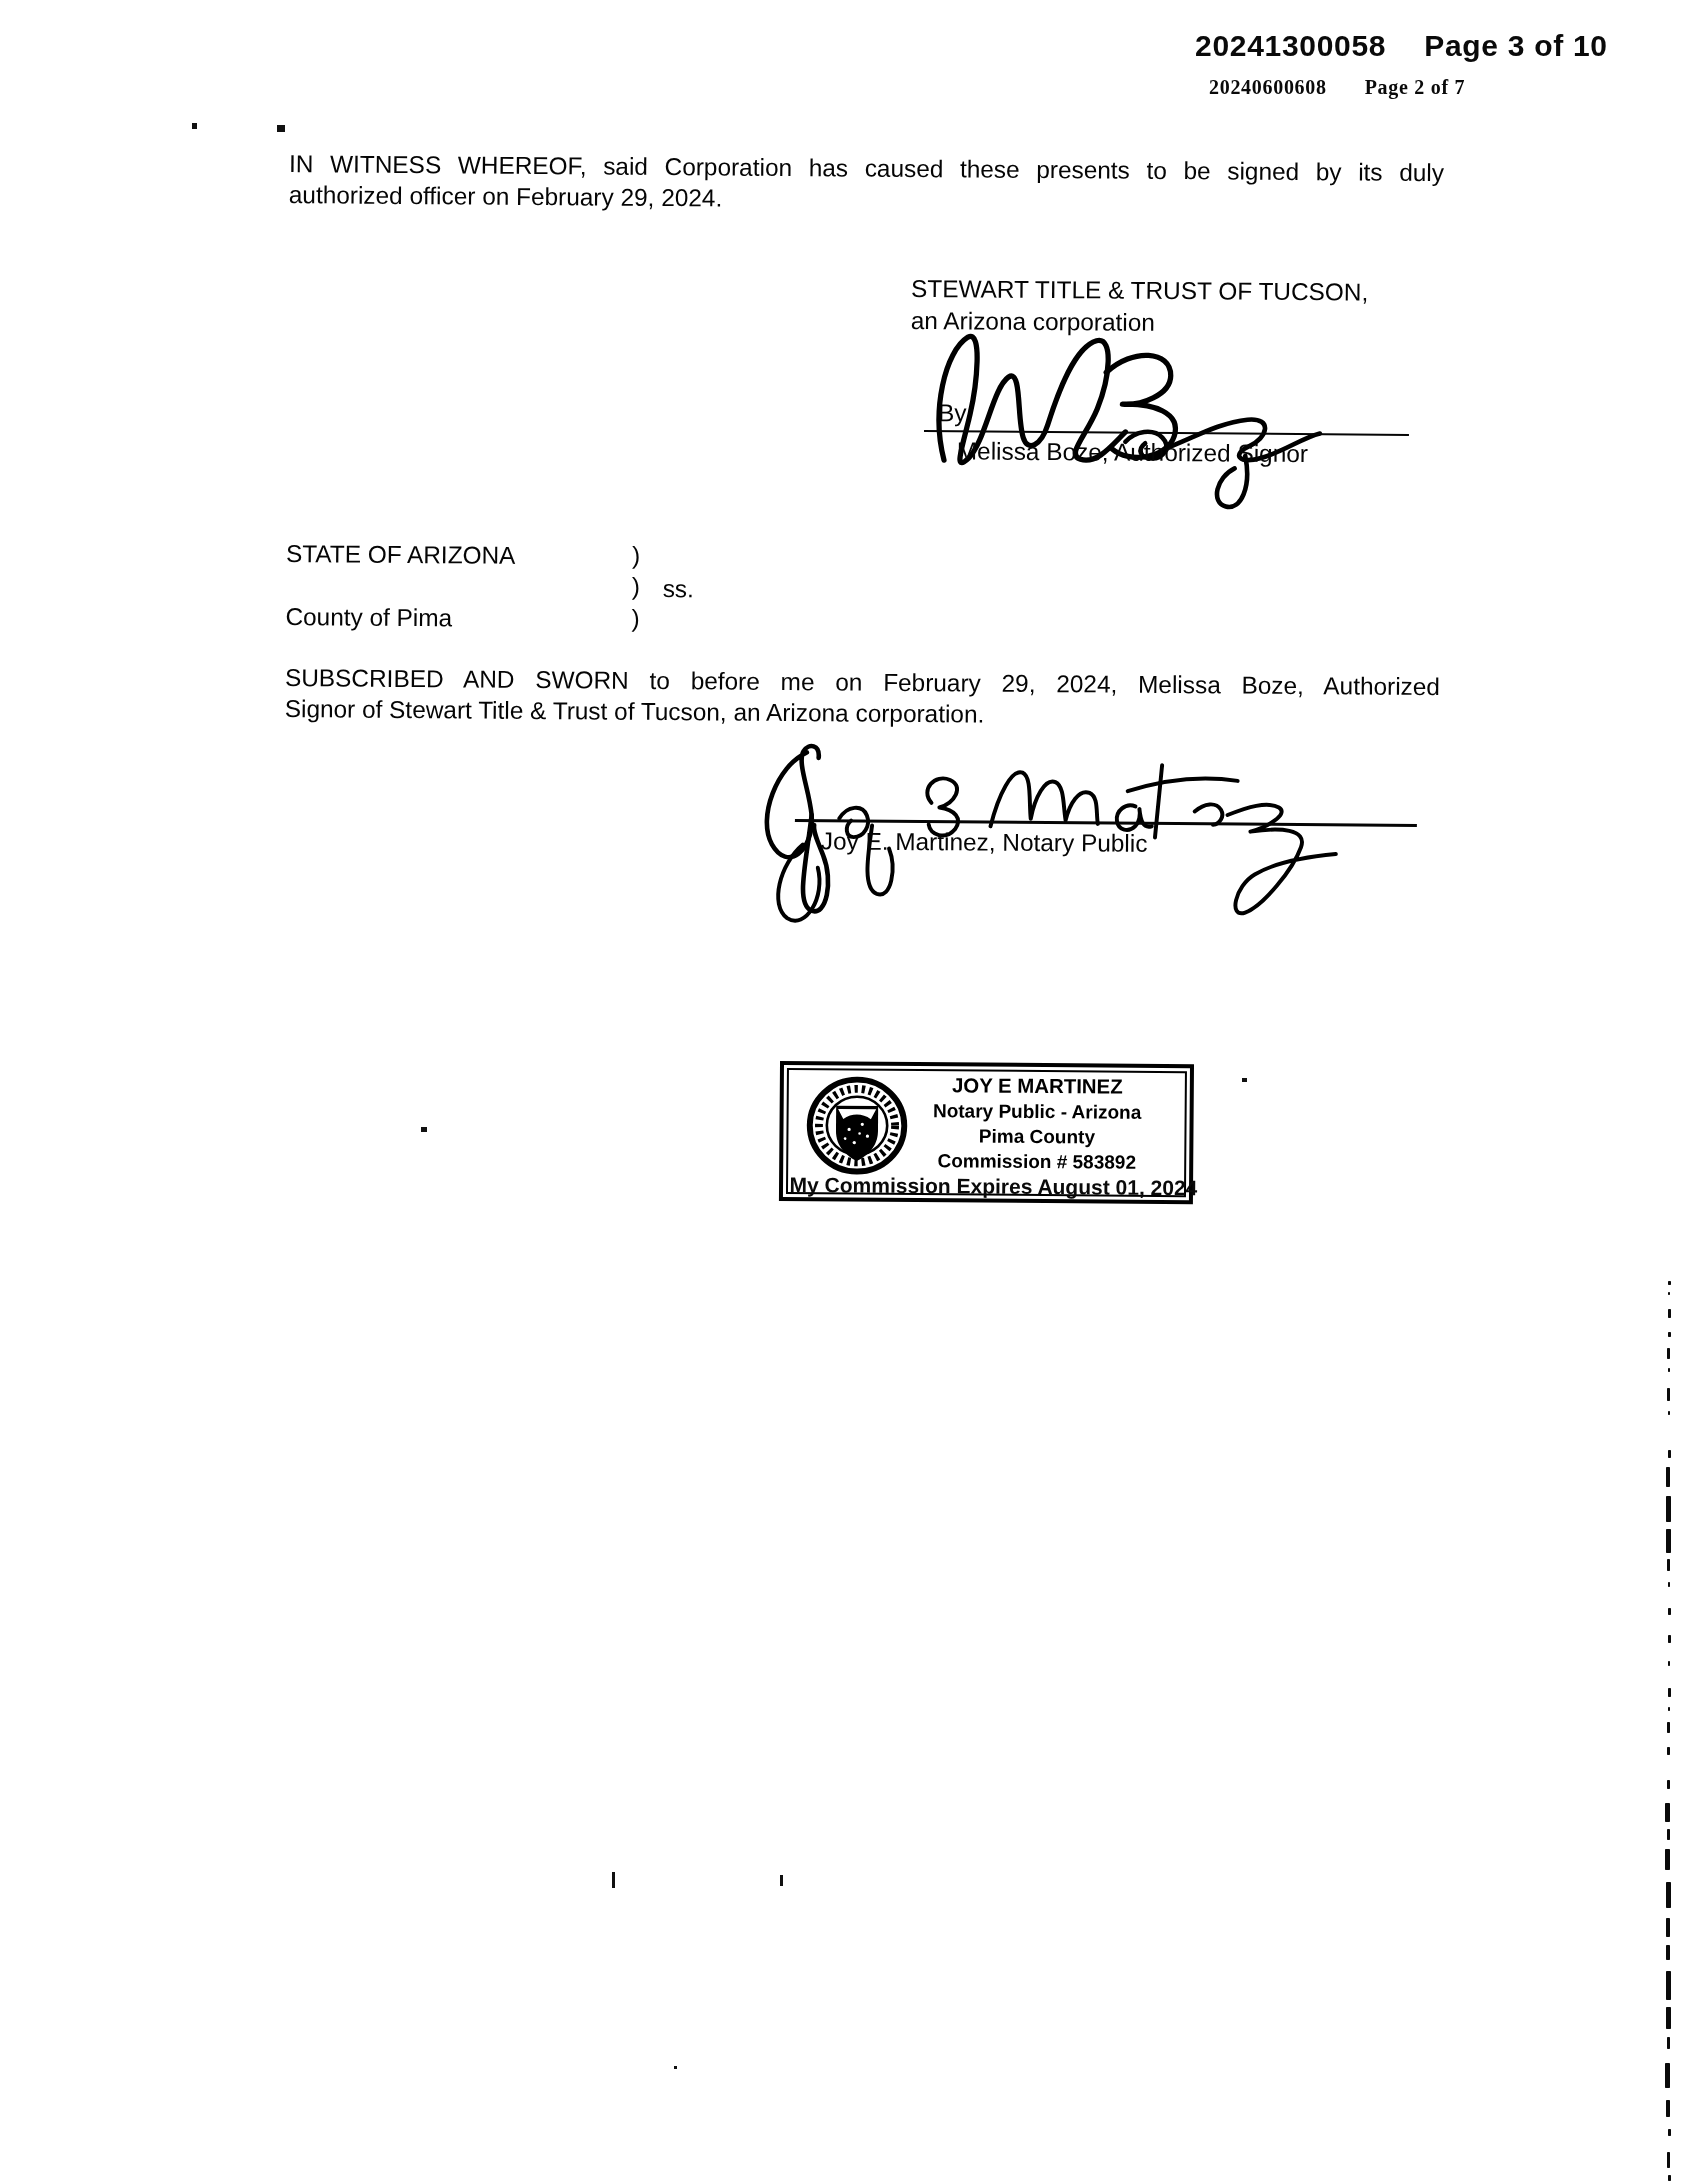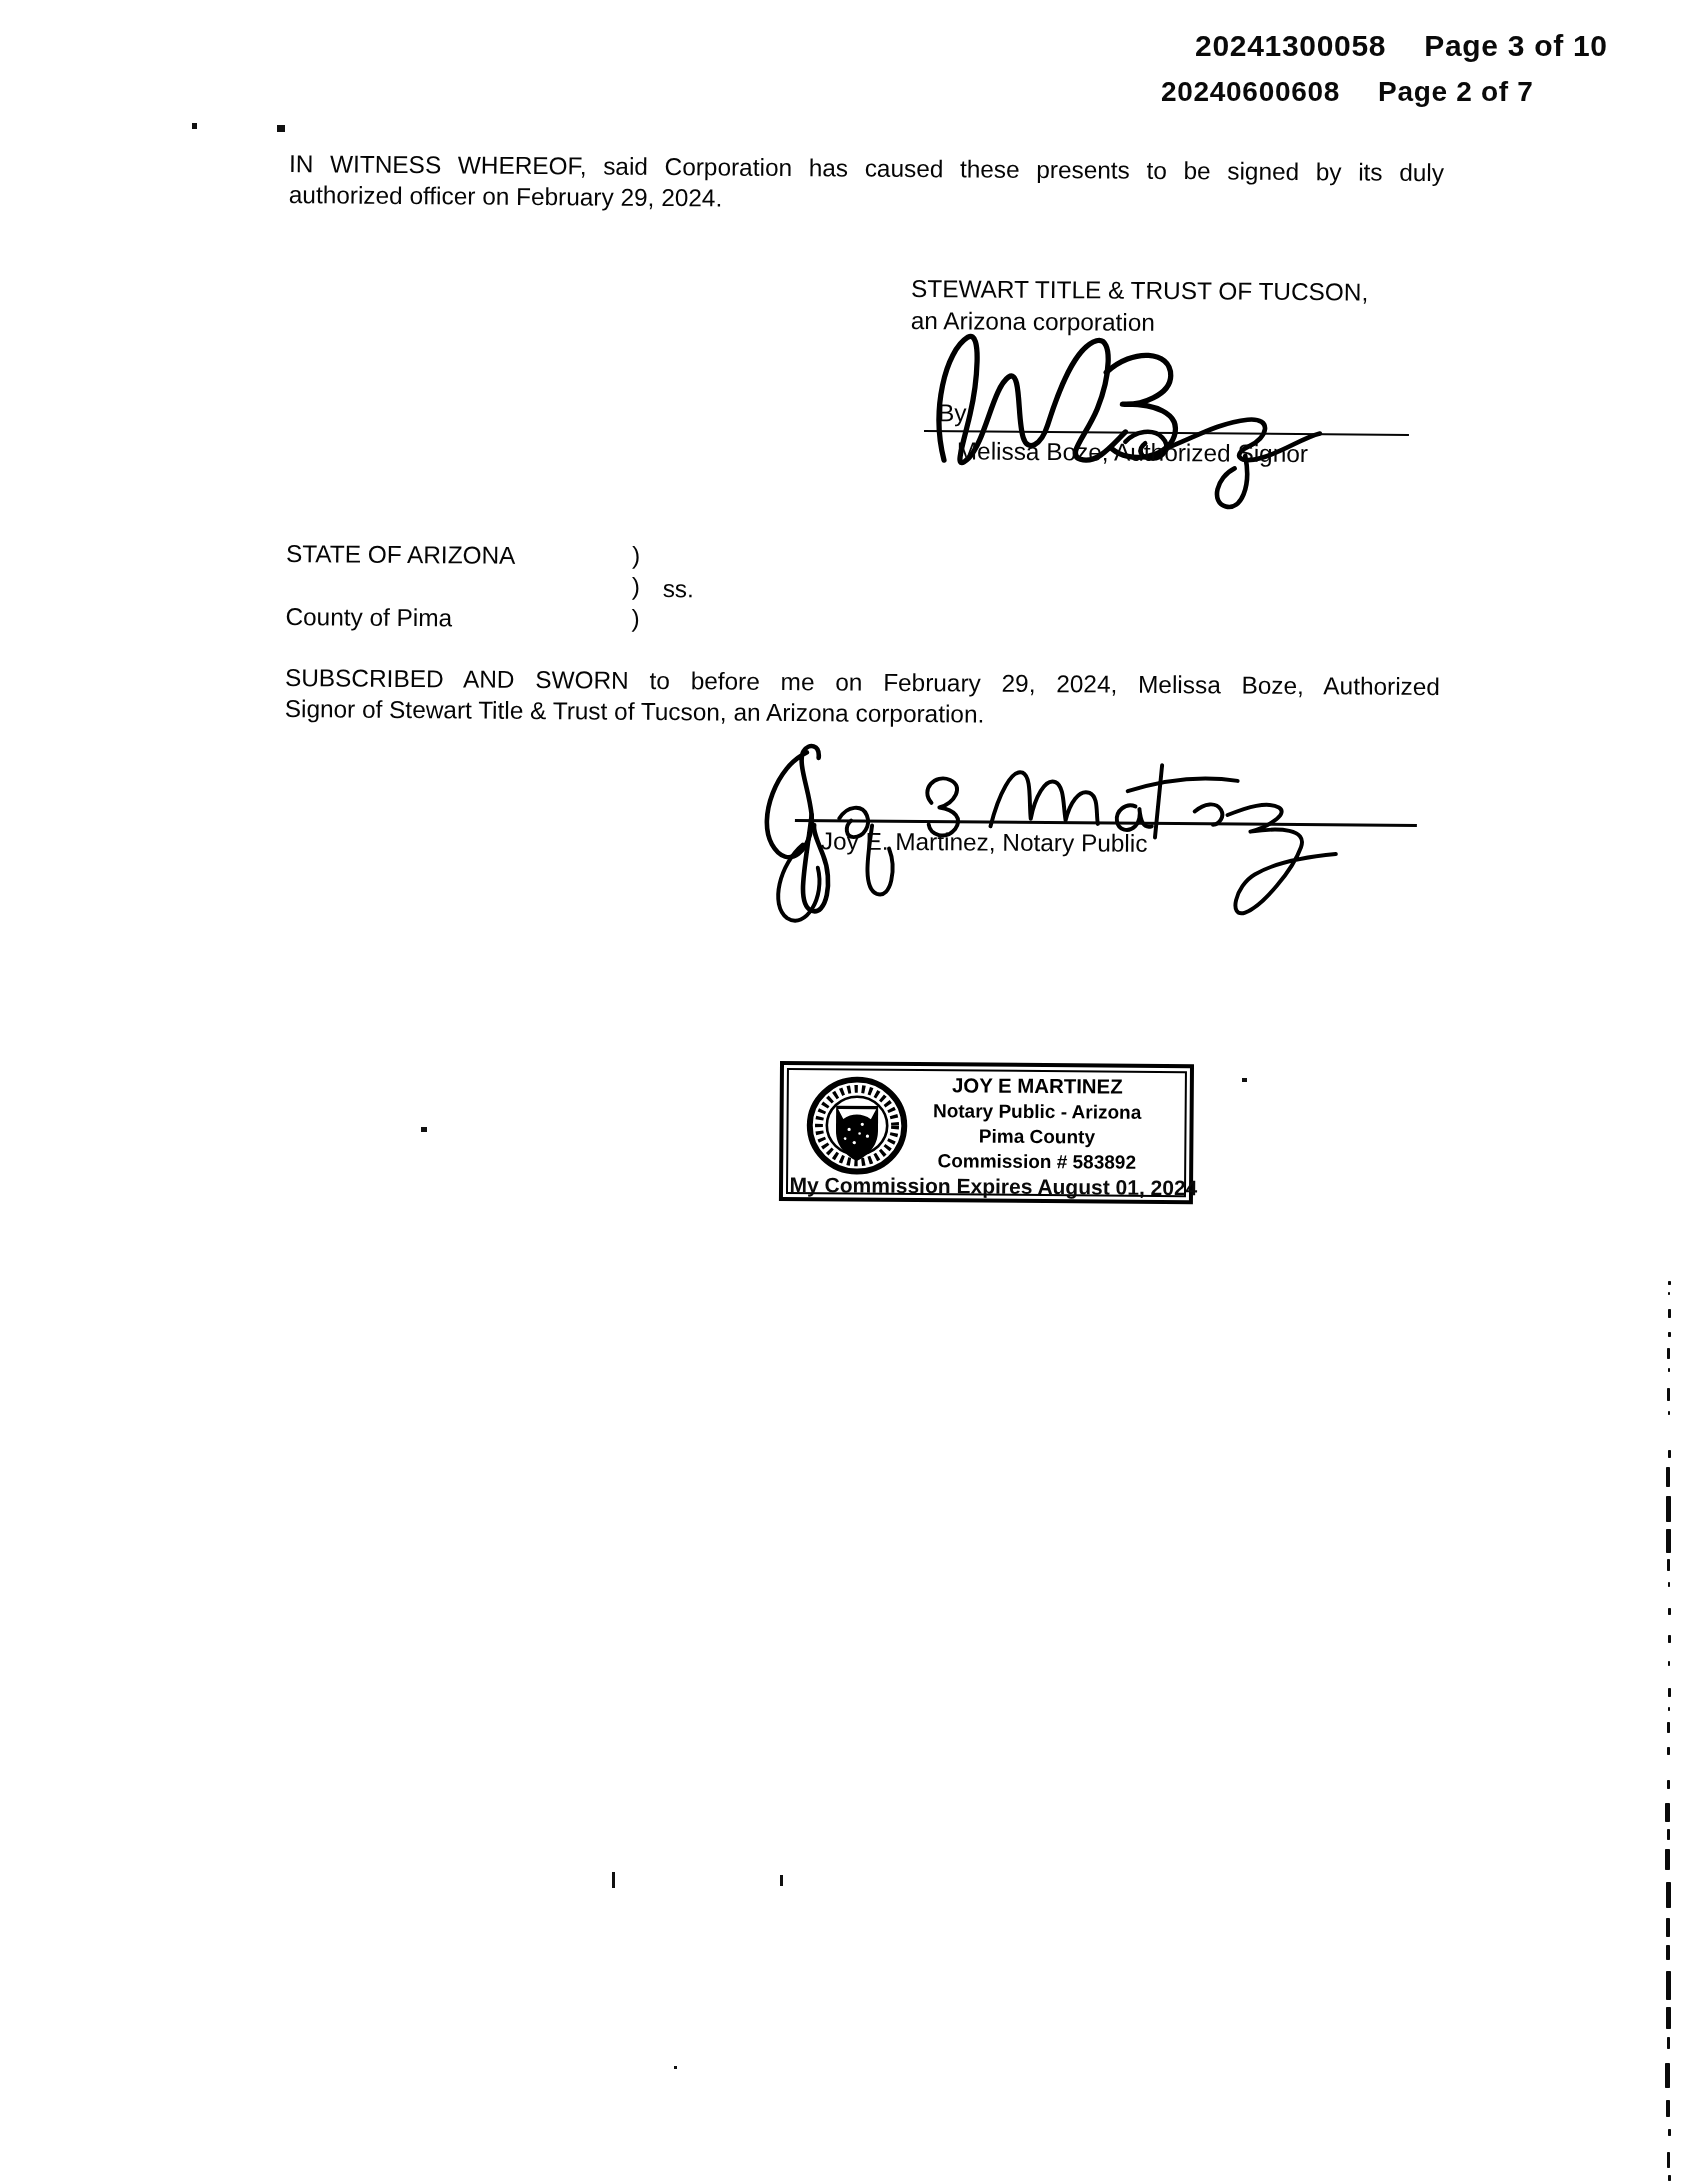--- a/index.html
+++ b/index.html
@@ -1,21 +1,21 @@
 <!DOCTYPE html>
 <html style="font-size:10.5px"><head>
 <meta charset="utf-8">
 <style>
   html,body{margin:0;padding:0;background:#ffffff;}
   #page{position:relative;width:1688px;height:2183px;background:#ffffff;overflow:hidden;
         font-family:"Liberation Sans","DejaVu Sans",sans-serif;color:#0a0a0a;padding-left:32px;}
   .abs{position:absolute;}
   
   #hdr1{left:1195px;top:29px;font-size:30px;font-weight:bold;white-space:nowrap;letter-spacing:0.7px;}
-  #hdr2{left:1161px;top:76px;font-size:28px;font-weight:bold;white-space:nowrap;letter-spacing:0.7px;}
+  #hdr2{left:1209px;top:76px;font-size:20px;font-weight:bold;white-space:nowrap;letter-spacing:0.7px;font-family:Liberation Serif, serif;}
   .hdr-gap{display:inline-block;width:38px;}
   
   #skew{position:absolute;inset:0;transform:rotate(0.45deg);transform-origin:277px 171px;}
   .body-text{font-size:24.4px;line-height:31px;color:#050505;}
   .para{width:1155px;text-align:justify;}
   .jline{text-align:justify;text-align-last:justify;}
   #witness-para{left:289px;top:148px;}
   #corp-name{left:912px;top:268px;white-space:nowrap;}
   #corp-type{left:912px;top:300px;white-space:nowrap;}
   #by-label{left:912px;top:392px;white-space:nowrap;margin-left:28px;}

